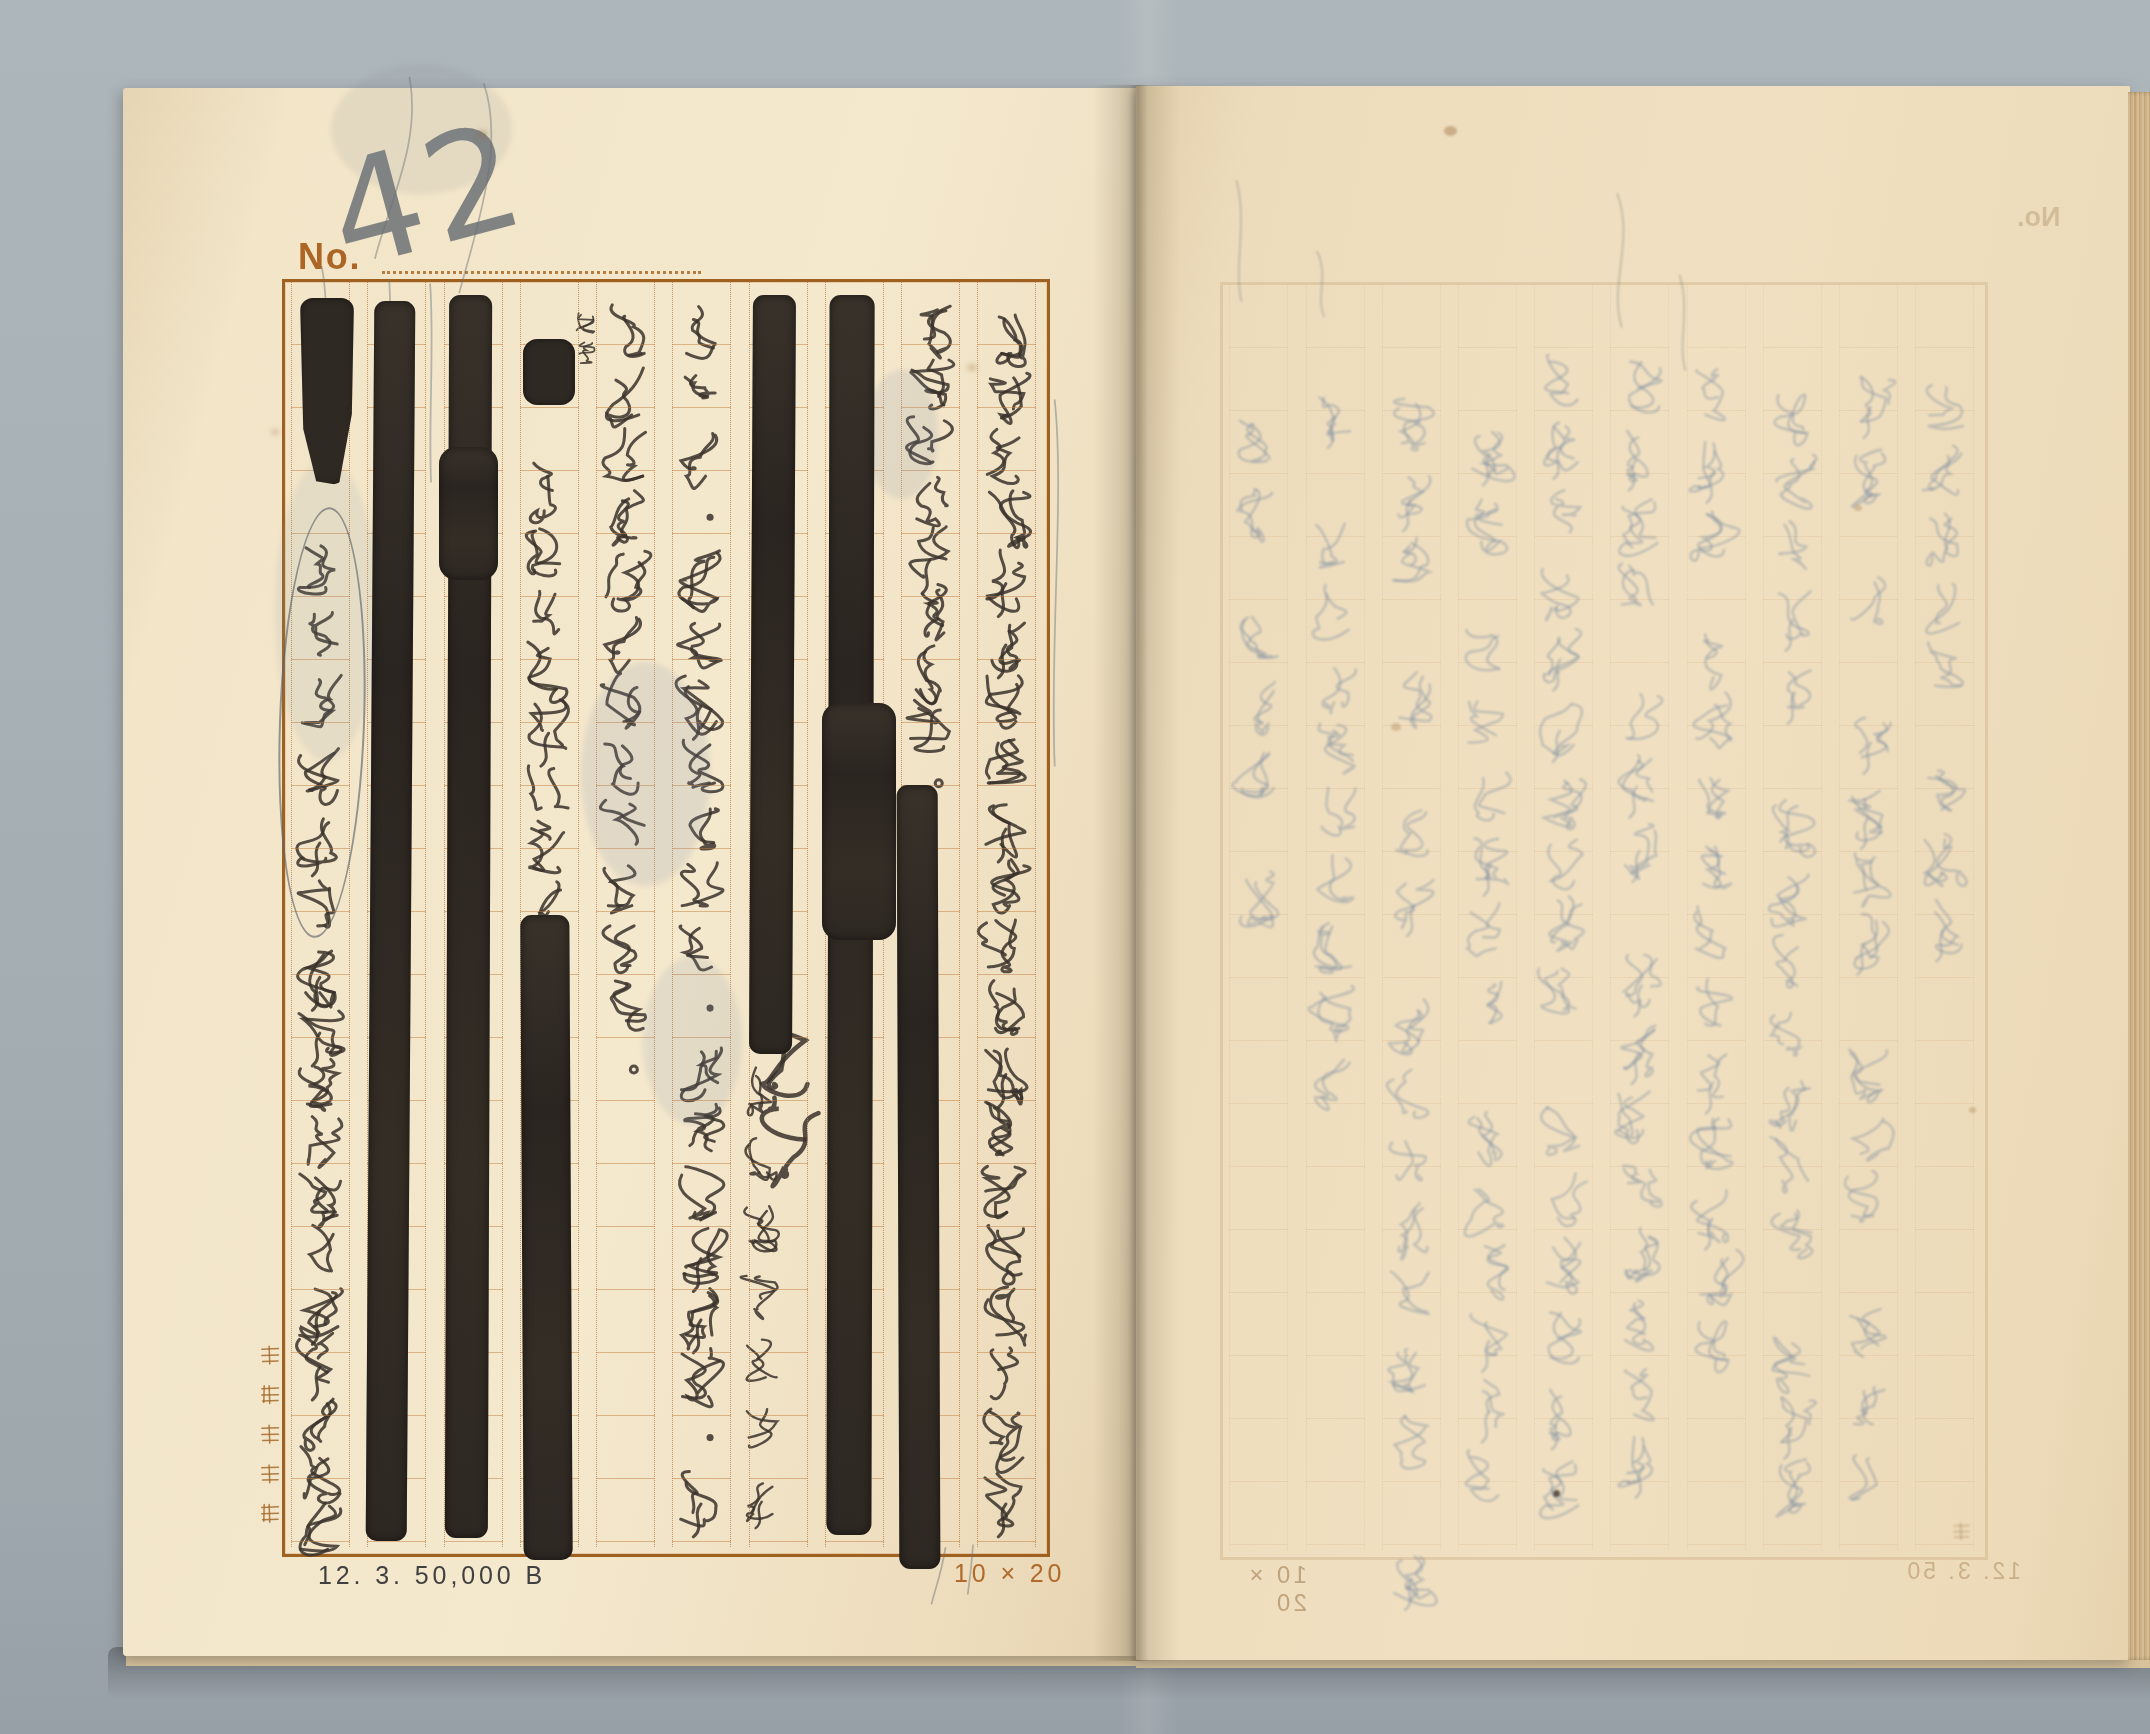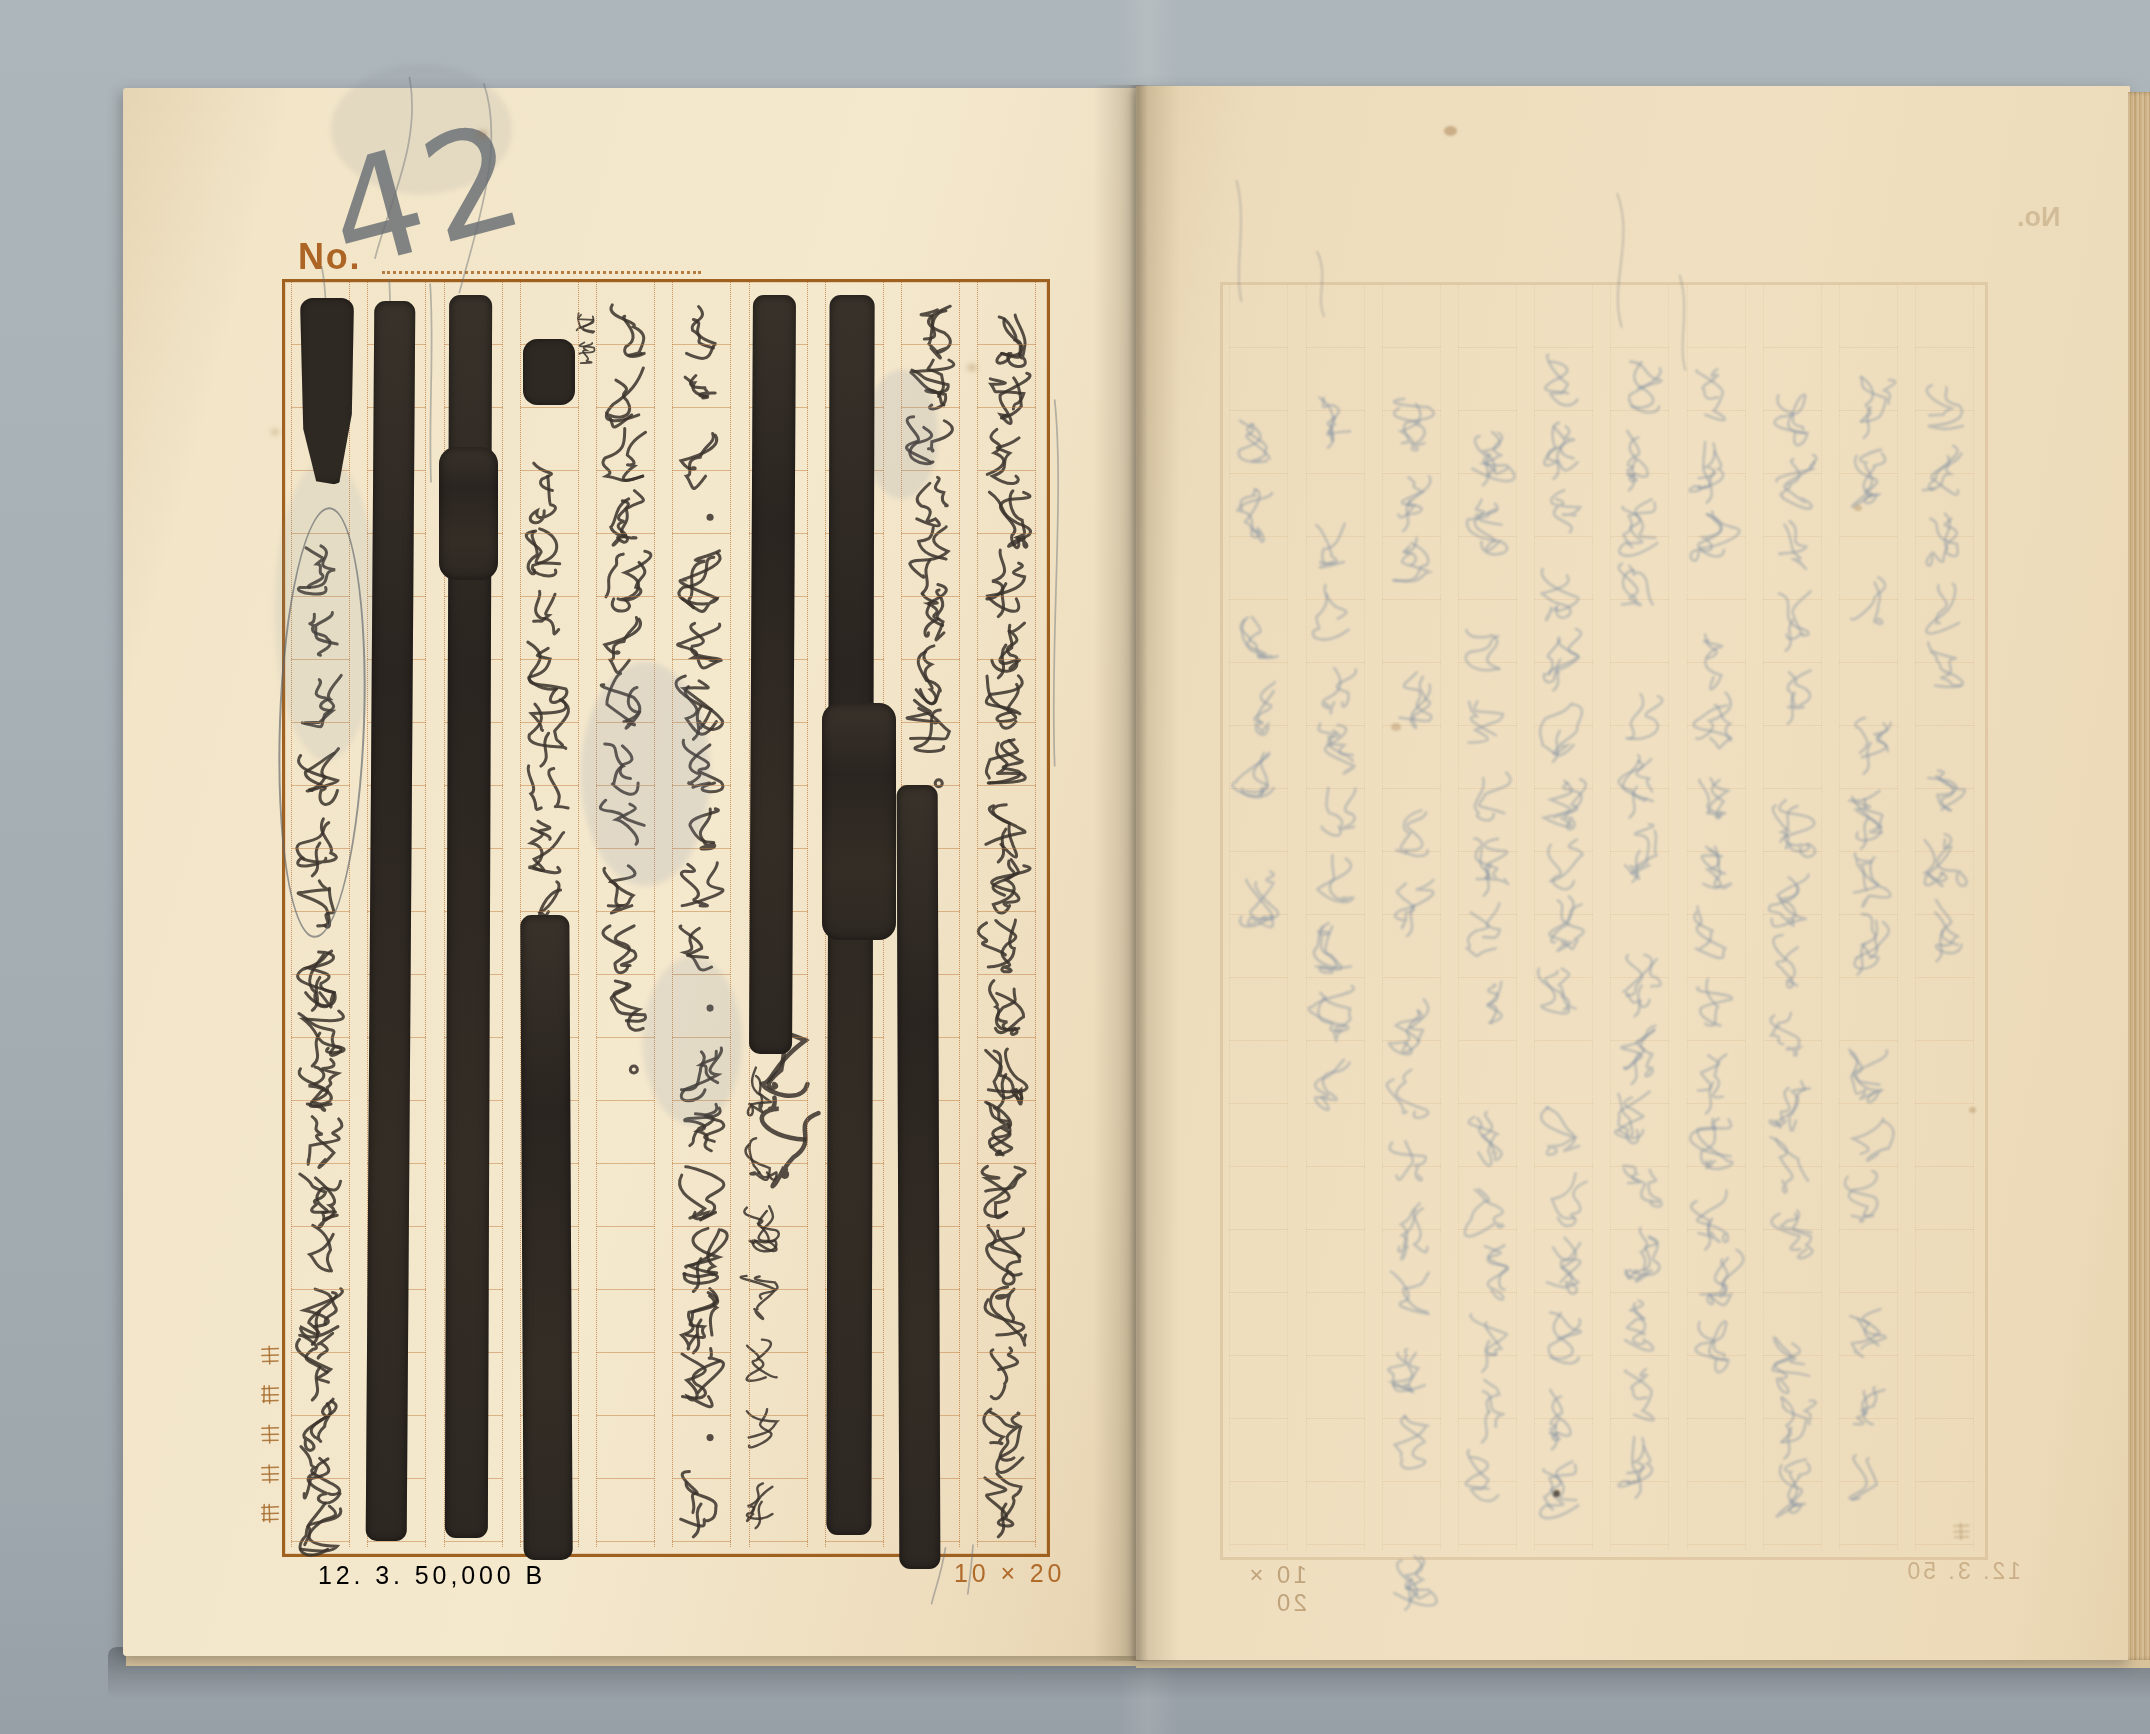--- a/index.html
+++ b/index.html
@@ -23,21 +23,21 @@
   .fore-edge{position:absolute;left:2128px;top:92px;width:34px;height:1568px;
     background:repeating-linear-gradient(90deg,#d6bd95 0 1.7px,#c2a477 1.7px 3px,#cdb287 3px 4.7px);
     border-radius:0 2.6px 2.6px 0;box-shadow:inset -2.6px 0 4.3px rgba(90,70,40,.4);}
   .frame{position:absolute;border:3px solid #9e6120;box-shadow:inset 0 0 0 0.9px rgba(190,125,60,.25);}
   .label{color:#ac6524;}
   #no-label{position:absolute;left:298px;top:236px;font-size:36px;font-weight:bold;letter-spacing:1.7px;}
   #no-dots{position:absolute;left:382px;top:246px;width:319px;height:25px;
     border-bottom:3px dotted rgba(172,104,40,.85);}
   #page-num{position:absolute;left:329px;top:111px;font-size:145px;color:rgba(100,106,112,.8);
     font-family:"DejaVu Sans",sans-serif;transform:rotate(-15deg);letter-spacing:6px;}
-  #footer-left{position:absolute;left:318px;top:1561px;font-size:25px;letter-spacing:3.9px;color:#000000;}
+  #footer-left{position:absolute;left:318px;top:1561px;font-size:25px;letter-spacing:3.9px;color:#404040;}
   #footer-right{position:absolute;left:954px;top:1559px;font-size:25px;letter-spacing:3.9px;color:#b06a2a;}
   .mirror{transform:scaleX(-1);}
   #m-footer-left{position:absolute;left:1212px;top:1561px;width:95px;font-size:24px;letter-spacing:3.4px;
     color:rgba(146,106,58,.5);}
   #m-footer-right{position:absolute;left:1879px;top:1558px;width:142px;font-size:23px;letter-spacing:3px;
     color:rgba(146,106,58,.38);}
   #m-no{position:absolute;left:2017px;top:202px;font-size:27px;font-weight:bold;color:rgba(150,112,70,.3);}
   .stain{position:absolute;border-radius:50%;}
   svg.layer{position:absolute;left:0;top:0;pointer-events:none;}
   #bleed-svg{filter:blur(0.9px);opacity:.95;}

